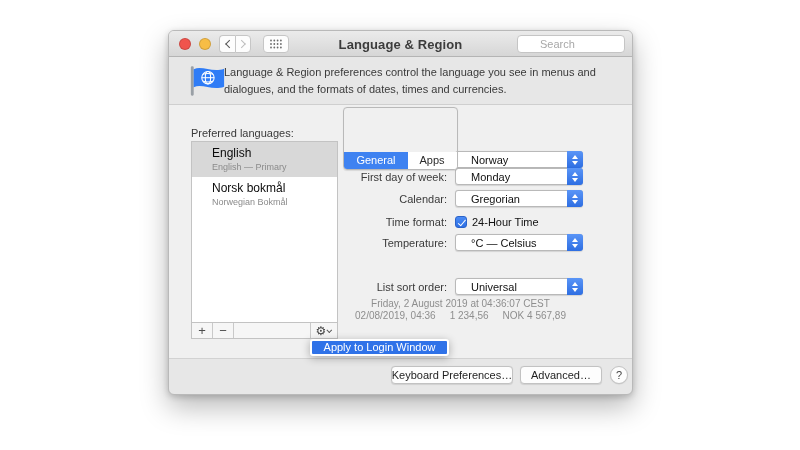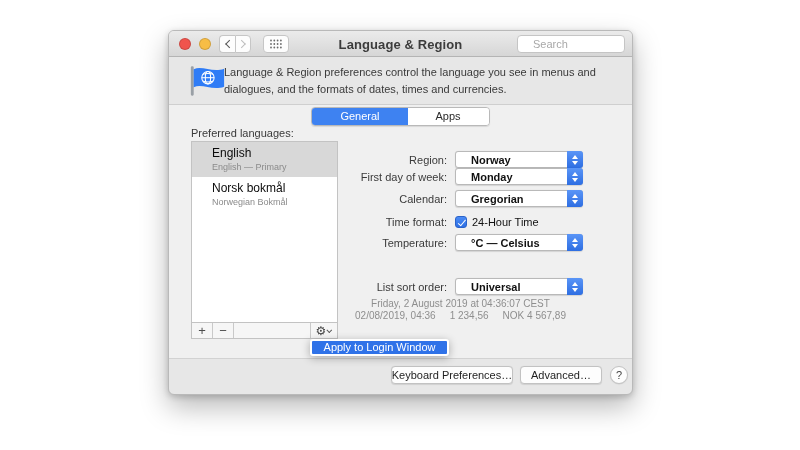--- a/index.html
+++ b/index.html
@@ -43,21 +43,21 @@
   }
 
   .wintitle {
     position:absolute; left:0; right:0; top:6px; text-align:center;
     font-size:13px; color:#3c3c3c; font-weight:700; letter-spacing:.1px;
   }
 
   .searchfield {
     position:absolute; right:7px; top:4px; width:108px; height:18px;
     background:#fff; border:1px solid #c5c5c5; border-radius:4px;
-    display:flex; align-items:center; padding:0 12px; gap:3px;
+    display:flex; align-items:center; padding:0 19px; gap:3px;
   }
   .searchfield input {
     border:none; outline:none; background:transparent; width:82px;
     font-size:11px; color:#333; font-family:"Liberation Sans", sans-serif;
   }
   .searchfield input::placeholder { color:#a8a8a8; }
 
   
   .header { position:absolute; left:0; top:26px; right:0; height:47px; }
   .flag { position:absolute; left:19px; top:8px; }
@@ -72,21 +72,21 @@
     position:absolute; left:0; top:74px; right:0; height:254px;
     background:#f0f0f0; border-bottom:1px solid #d2d2d2;
   }
 
   
   .tabs {
     position:absolute; left:0; right:0; top:76px; display:flex; justify-content:center; z-index:3;
   }
   .tabwrap { display:flex; border:1px solid #b9b9b9; border-radius:4px; overflow:hidden;
              box-shadow:0 .5px 1px rgba(0,0,0,.1); }
-  .tab { height:17px; line-height:17px; font-size:11px; padding:0 28px; background:#fff; color:#2b2b2b; }
+  .tab { height:17px; line-height:17px; font-size:11px; padding:0 12px; background:#fff; color:#2b2b2b;margin-top:44px; }
   .tab.selected { background:#3e82f1; color:#fff; }
 
   
   .pl-label { position:absolute; left:22px; top:96px; font-size:11px; color:#3a3a3a; }
   .listbox {
     position:absolute; left:22px; top:110px; width:147px; height:181px;
     background:#fff; border:1px solid #c3c3c3; border-bottom:none;
   }
   .lrow { padding:4px 8px 5px 20px; }
   .lrow.selected { background:#d8d8d8; }
@@ -121,21 +121,21 @@
   
   .row { position:absolute; left:147px; right:43px; height:17px; display:flex; align-items:center; }
   .rlabel { width:139px; padding-right:8px; text-align:right; font-size:11px; color:#3a3a3a; flex:0 0 auto; }
   .rcontrol { width:128px; flex:0 0 auto; display:flex; align-items:center; }
 
   .popup {
     width:128px; height:17px; background:#fff; border:1px solid #b9b9b9; border-radius:3px;
     display:flex; align-items:center; position:relative;
     box-shadow:0 .5px 1px rgba(0,0,0,.12);
   }
-  .popup .pval { font-size:11px; color:#111; padding-left:15px; flex:1; white-space:nowrap; overflow:hidden;font-weight:bold; }
+  .popup .pval { font-size:11px; color:#111; padding-left:15px; flex:1; white-space:nowrap; overflow:hidden; }
   .stepper {
     width:16px; height:17px; margin:-1px -1px -1px 0; border-radius:0 3px 3px 0;
     background:linear-gradient(#5a95f7,#2e6ee2);
     display:flex; flex-direction:column; align-items:center; justify-content:center; gap:2px;
   }
   .tri-up   { width:0; height:0; border-left:3px solid transparent; border-right:3px solid transparent; border-bottom:4px solid #fff; }
   .tri-down { width:0; height:0; border-left:3px solid transparent; border-right:3px solid transparent; border-top:4px solid #fff; }
 
   .checkbox {
     width:12px; height:12px; border-radius:3px; background:linear-gradient(#4a8bf5,#2d6fe4);

